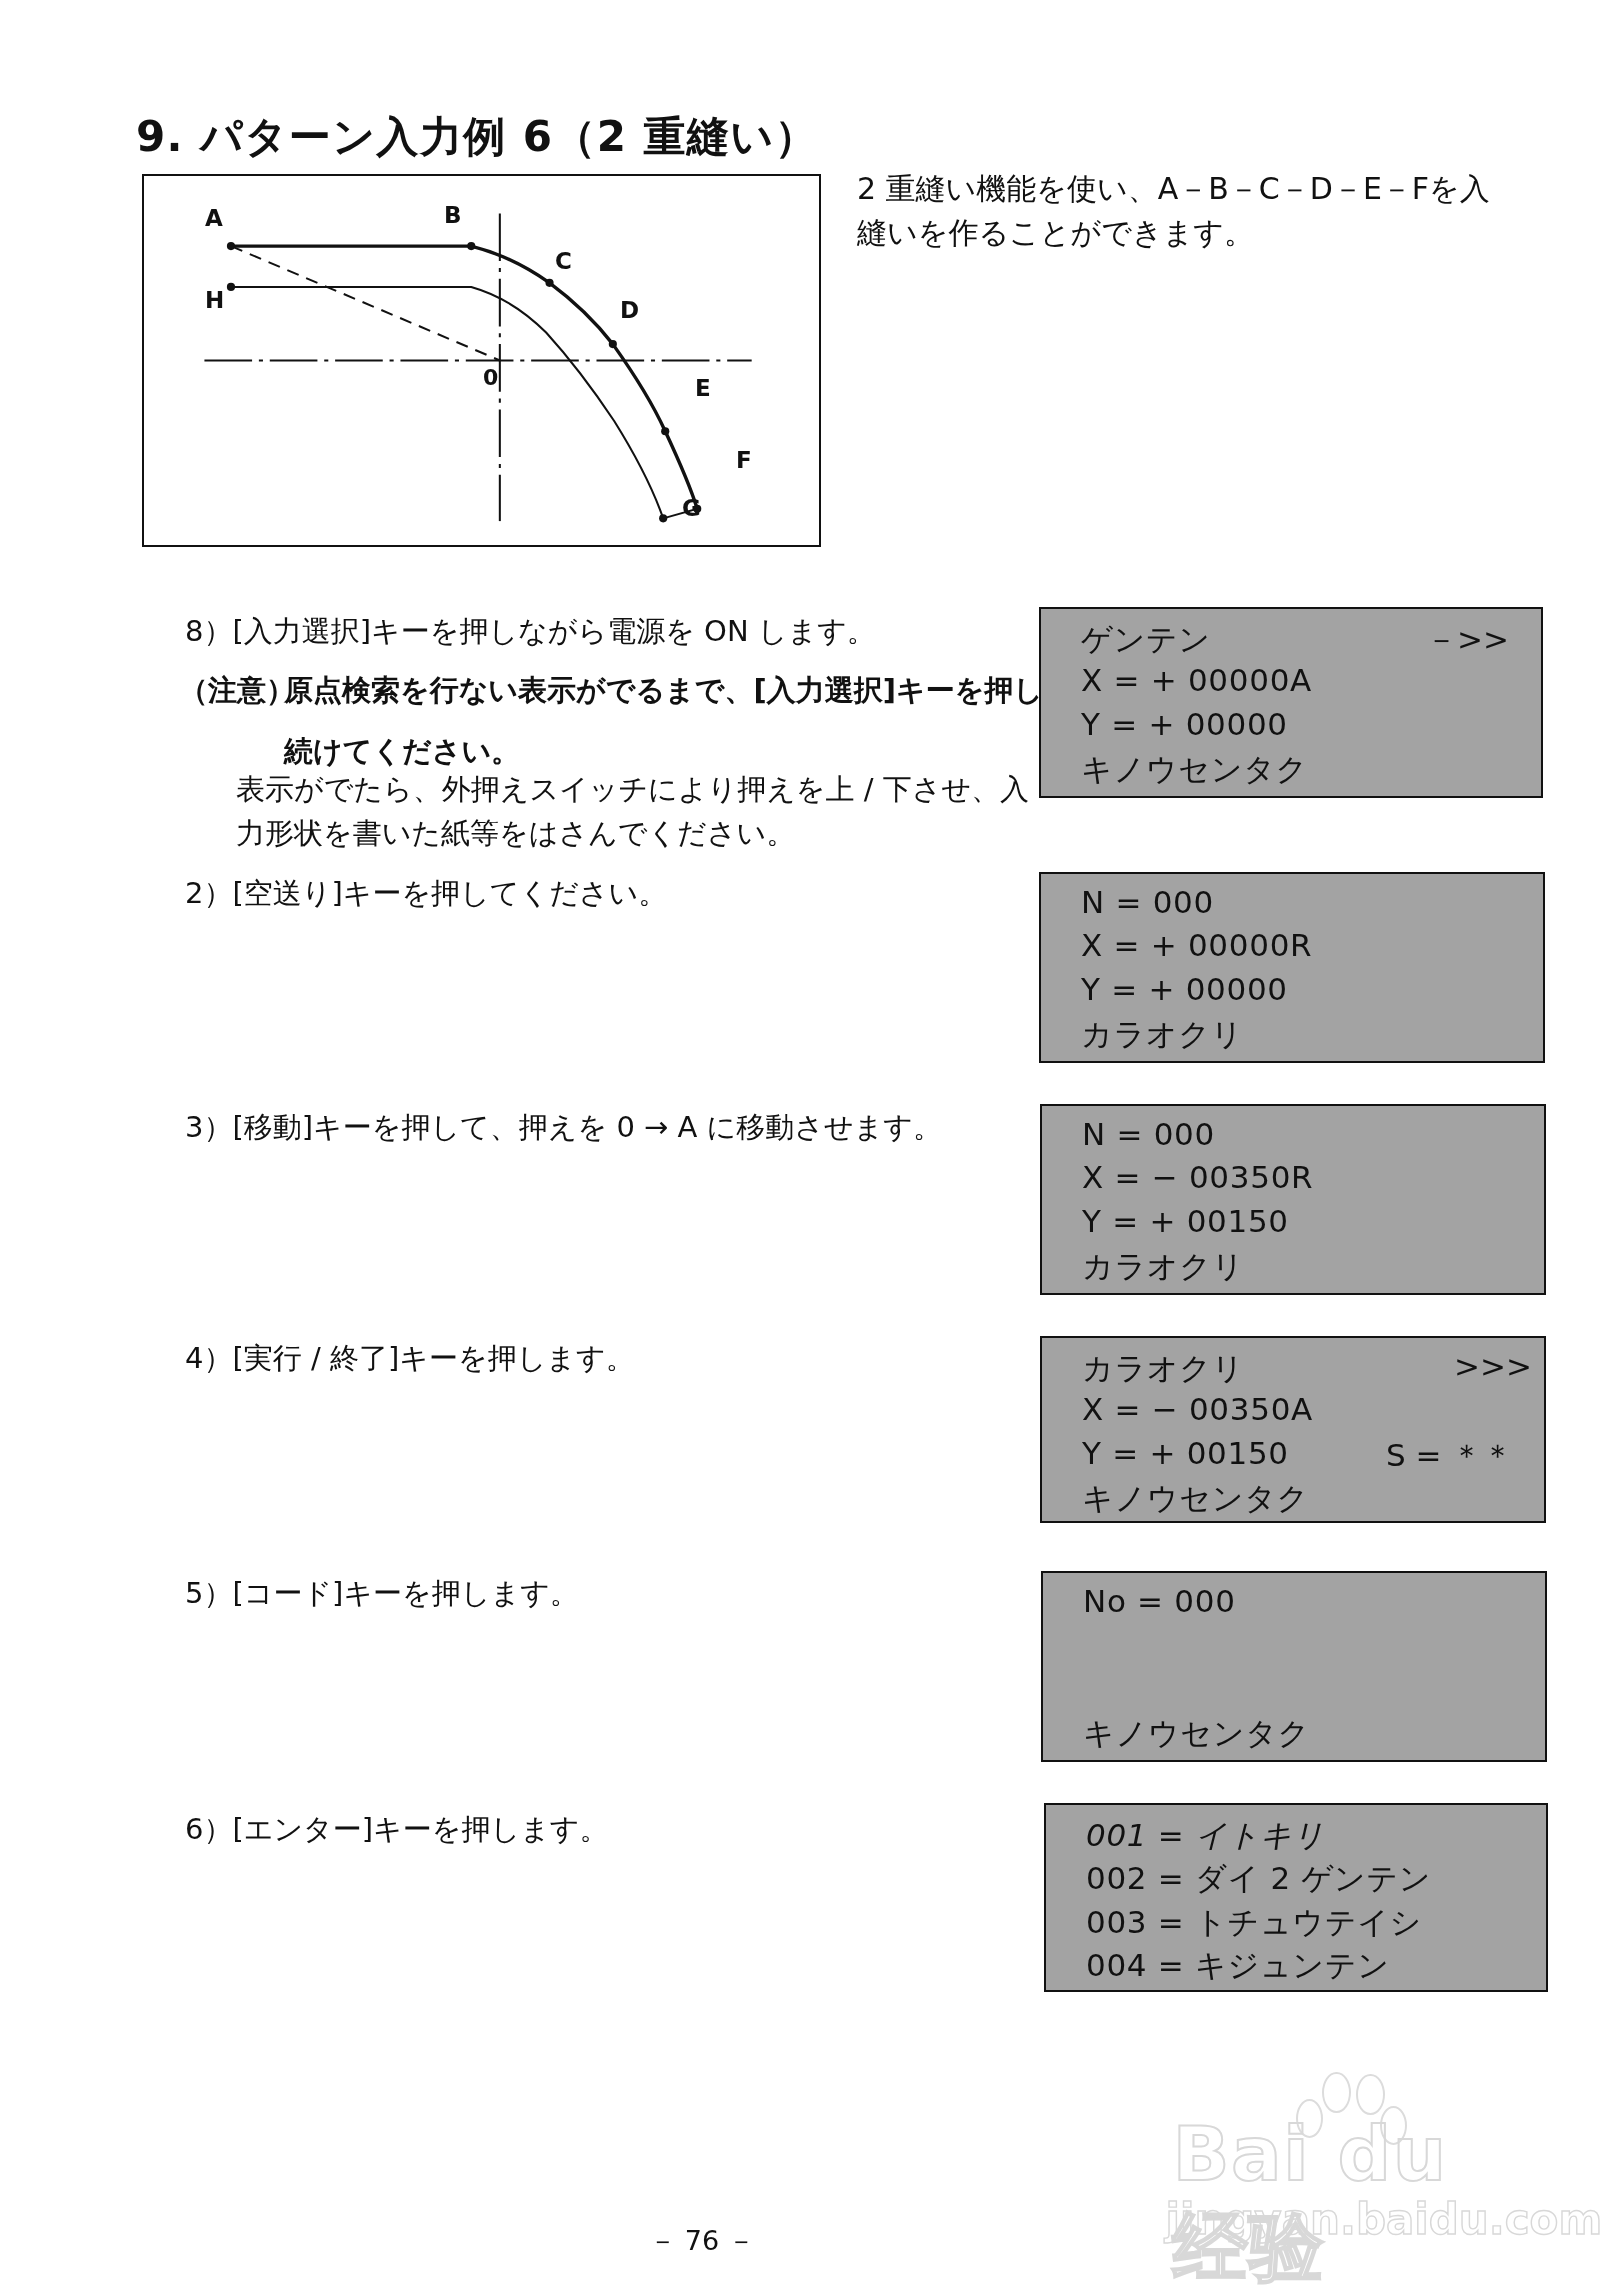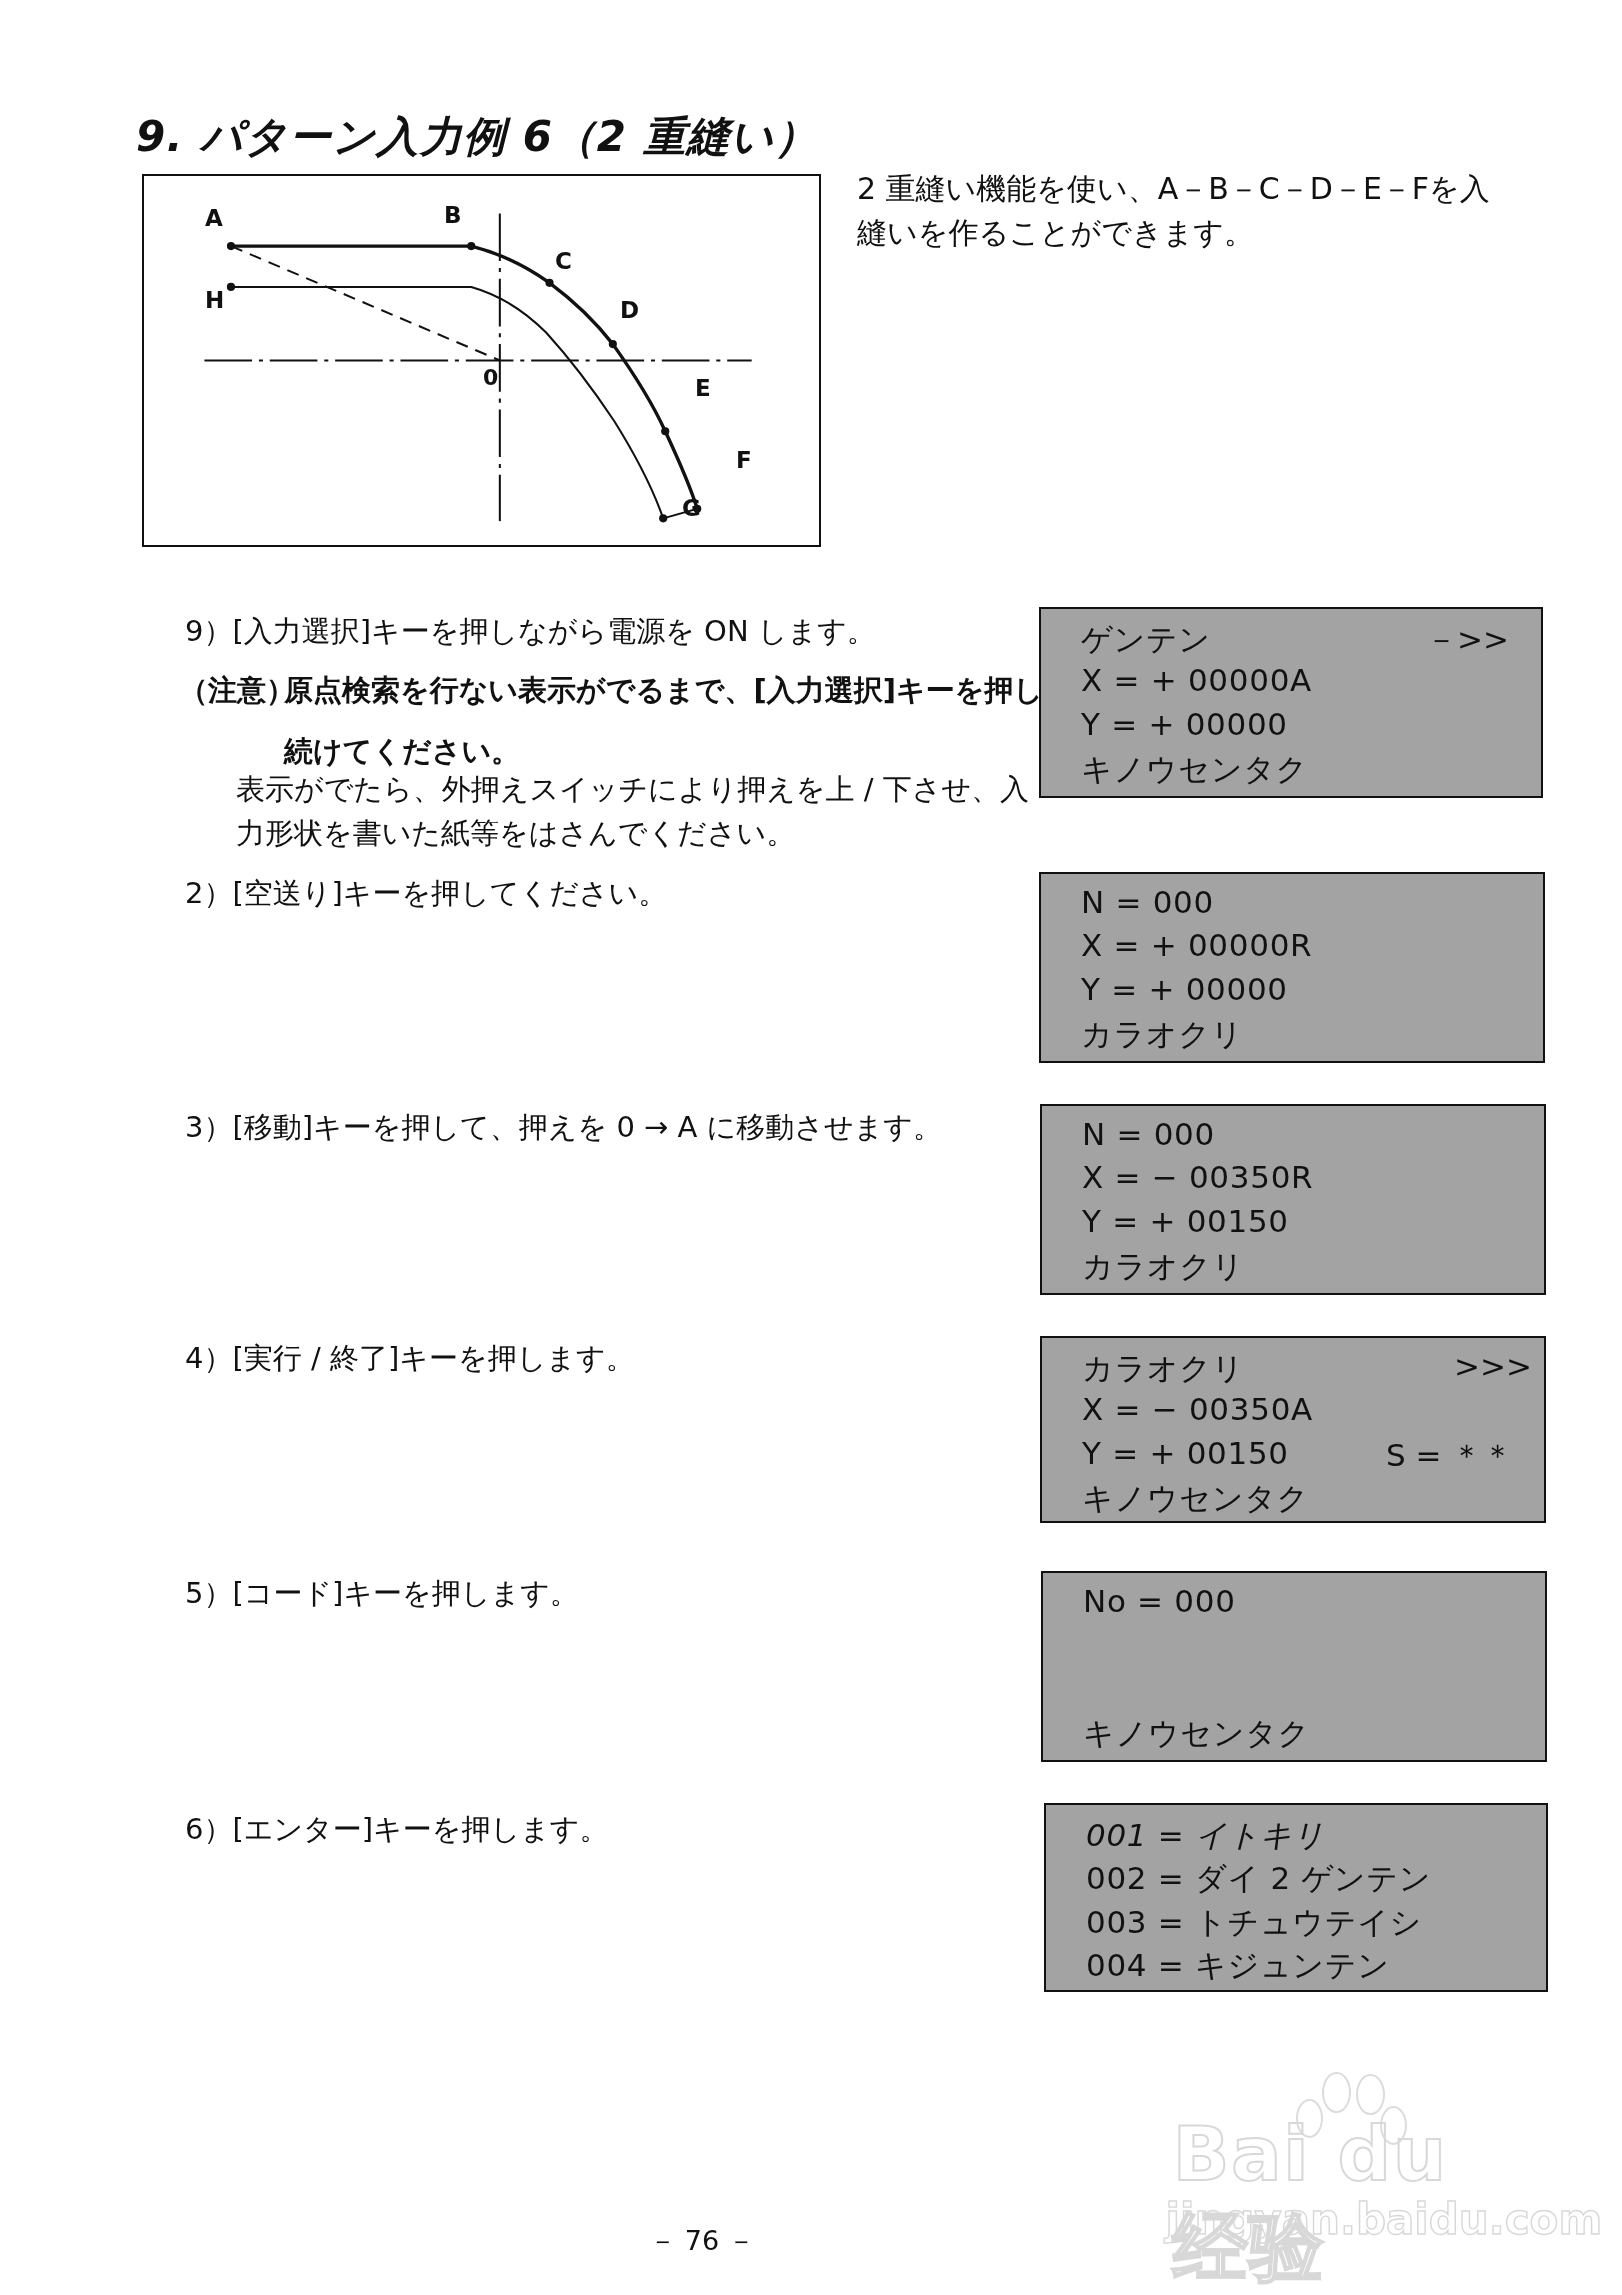--- a/index.html
+++ b/index.html
@@ -1,19 +1,19 @@
 <!DOCTYPE html>
 <html style="font-size:11px"><head>
 <meta charset="utf-8">
 <style>
   html, body { margin:0; padding:0; background:#ffffff; }
   body { width:1623px; height:2295px; position:relative; overflow:hidden;
          font-family:"DejaVu Sans", "Liberation Sans", sans-serif; color:#111; }
   .abs { position:absolute; }
-  .title { left:136px; top:109px; font-size:42px; font-weight:bold; letter-spacing:1.4px; white-space:nowrap;font-style:italic; }
+  .title { left:136px; top:109px; font-size:42px; font-weight:bold; letter-spacing:1.4px; white-space:nowrap; }
   .diagram { left:142px; top:174px; width:679px; height:373px; border:2.7px solid #111; box-sizing:border-box; }
   .diagram svg { position:absolute; left:0; top:0; }
   .intro { left:857px; top:167px; width:695px; font-size:30px; line-height:44px; }
   .intro div { white-space:nowrap; }
   .step { font-size:29px; white-space:nowrap; }
   .note { font-size:29px; white-space:nowrap; font-weight:bold; }
   .plain { font-size:29px; white-space:nowrap; }
   .lcd { border:2.7px solid #111; box-sizing:border-box; background:#a3a3a3; }
   .lcd .line { position:absolute; left:40px; font-size:31px; white-space:nowrap; letter-spacing:0.7px; }
   .lcd .right { position:absolute; font-size:31px; white-space:nowrap; }
@@ -62,21 +62,21 @@
   <span class="abs" style="left:538px;top:319px;font-size:23px;font-weight:bold;">G</span>
   <span class="abs" style="left:61px;top:111px;font-size:23px;font-weight:bold;">H</span>
   <span class="abs" style="left:339px;top:189px;font-size:22px;font-weight:bold;">0</span>
 </div>
 
 <div class="abs intro">
   <div>2 重縫い機能を使い、A－B－C－D－E－Fを入</div>
   <div>縫いを作ることができます。</div>
 </div>
 
-<div class="abs step" style="left:185px;top:612px;">9）[入力選択]キーを押しながら電源を ON します。</div>
+<div class="abs step" style="left:185px;top:612px;">8）[入力選択]キーを押しながら電源を ON します。</div>
 <div class="abs note" style="left:179px;top:671px;">（注意）</div>
 <div class="abs note" style="left:284px;top:671px;">原点検索を行ない表示がでるまで、[入力選択]キーを押し</div>
 <div class="abs note" style="left:284px;top:732px;">続けてください。</div>
 <div class="abs plain" style="left:236px;top:770px;">表示がでたら、外押えスイッチにより押えを上 / 下させ、入</div>
 <div class="abs plain" style="left:236px;top:814px;">力形状を書いた紙等をはさんでください。</div>
 
 <div class="abs lcd" style="left:1039px;top:607px;width:504px;height:191px;">
   <div class="line" style="top:9.5px;">ゲンテン</div>
   <div class="right" style="left:385px;top:9.5px;">－&gt;&gt;</div>
   <div class="line" style="top:53px;">X = + 00000A</div>

